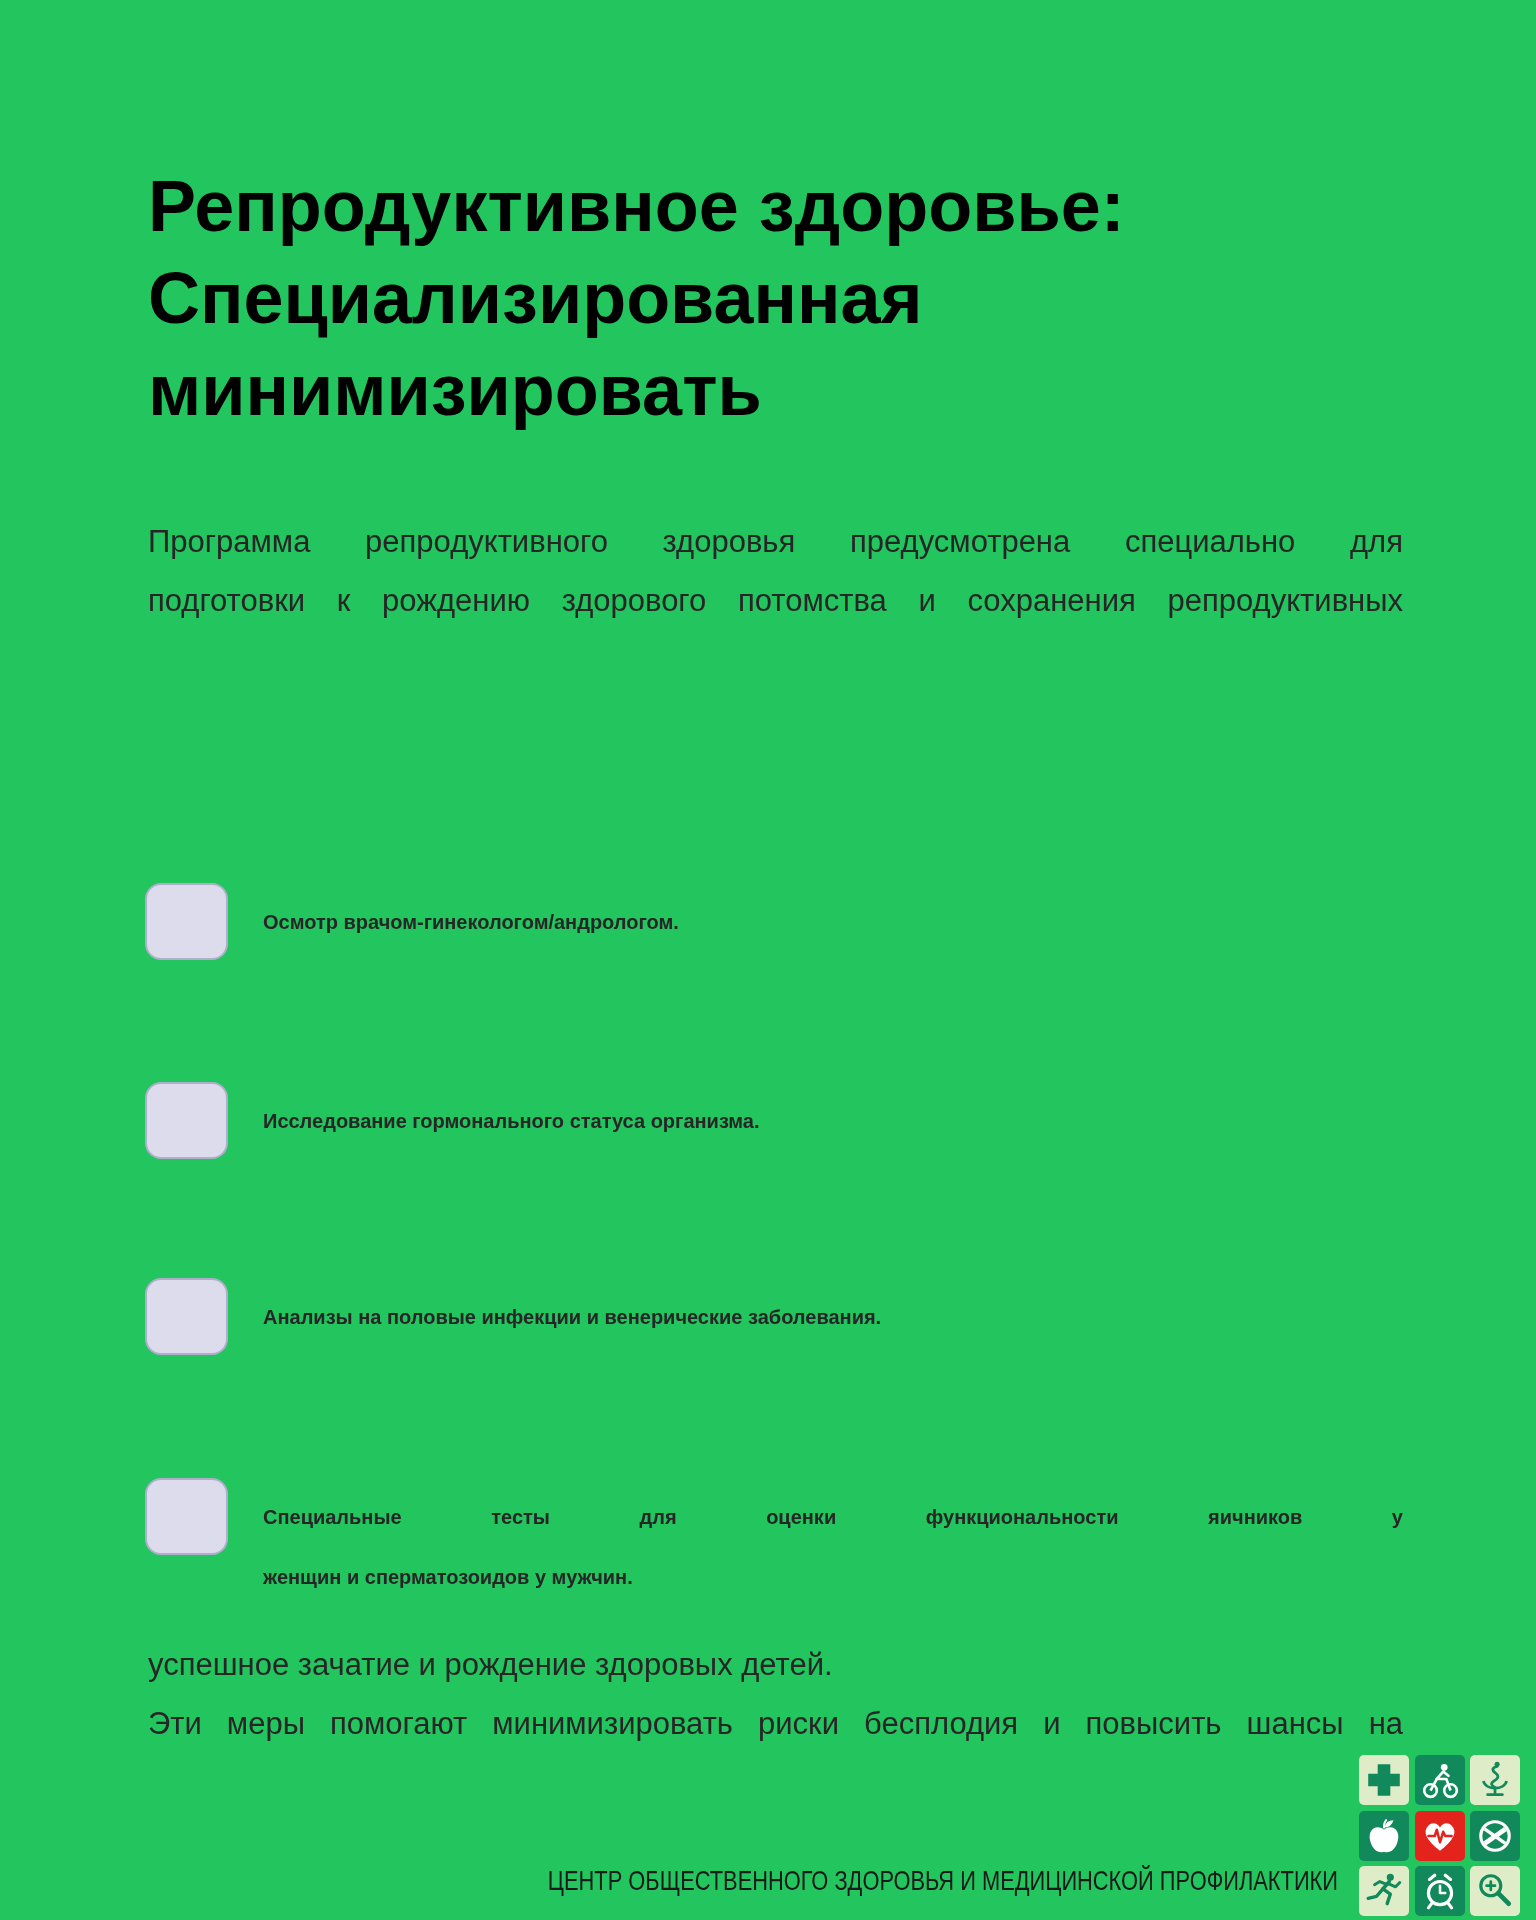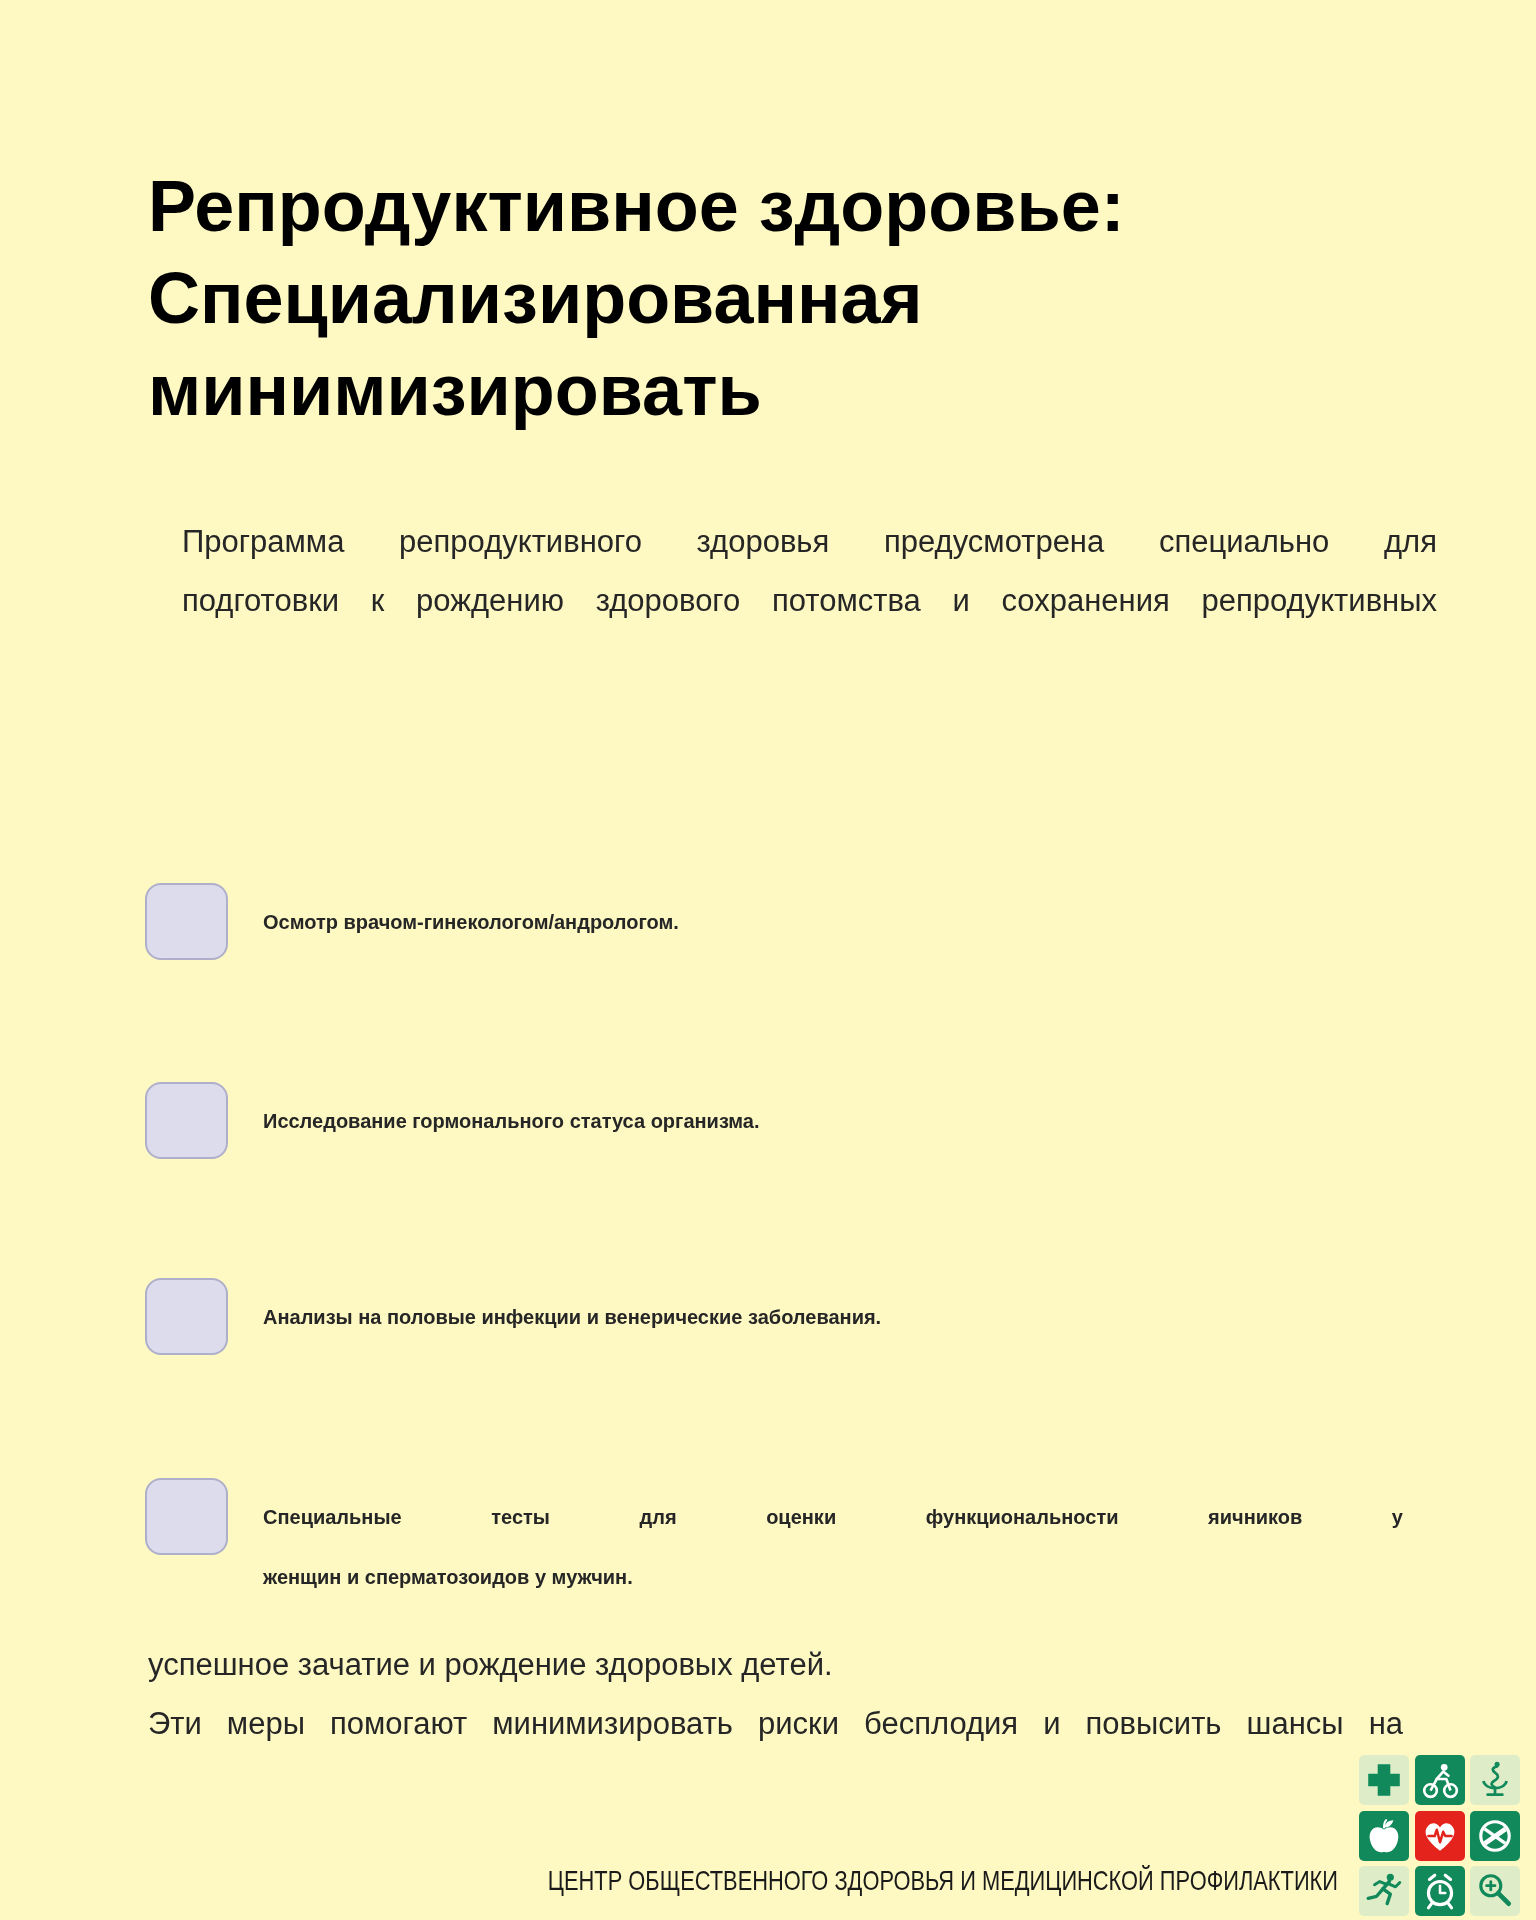--- a/index.html
+++ b/index.html
@@ -2,32 +2,32 @@
 <html><head>
 <meta charset="utf-8">
 <style>
   html, body { margin: 0; padding: 0; }
   body {
     width: 1536px; height: 1920px;
     background: #ffffff;
     font-family: "Liberation Sans", sans-serif;
     color: #262626;
   }
-  .page { position: relative; width: 1536px; height: 1920px; overflow: hidden; background: #fef9c3; }
+  .page { position: relative; width: 1536px; height: 1920px; overflow: hidden; background: #22c55e; }
 
   .title {
     position: absolute; left: 148px; top: 160px; width: 1270px;
     font-size: 72px; font-weight: 700; line-height: 92px; color: #000000;
   }
 
   .para {
     position: absolute; left: 148px; width: 1255px;
     font-size: 31px; line-height: 59px; color: #262626;
   }
-  .intro { top: 512px; margin-left: 34px; }
+  .intro { top: 512px; }
   .outro { top: 1635px; }
   .line { display: block; }
   .stretch { text-align: justify; text-align-last: justify; }
 
   .row { position: absolute; left: 145px; width: 1260px; }
   .row-1 { top: 883px; }
   .row-2 { top: 1082px; }
   .row-3 { top: 1278px; }
   .row-4 { top: 1478px; }
   .checkbox {

